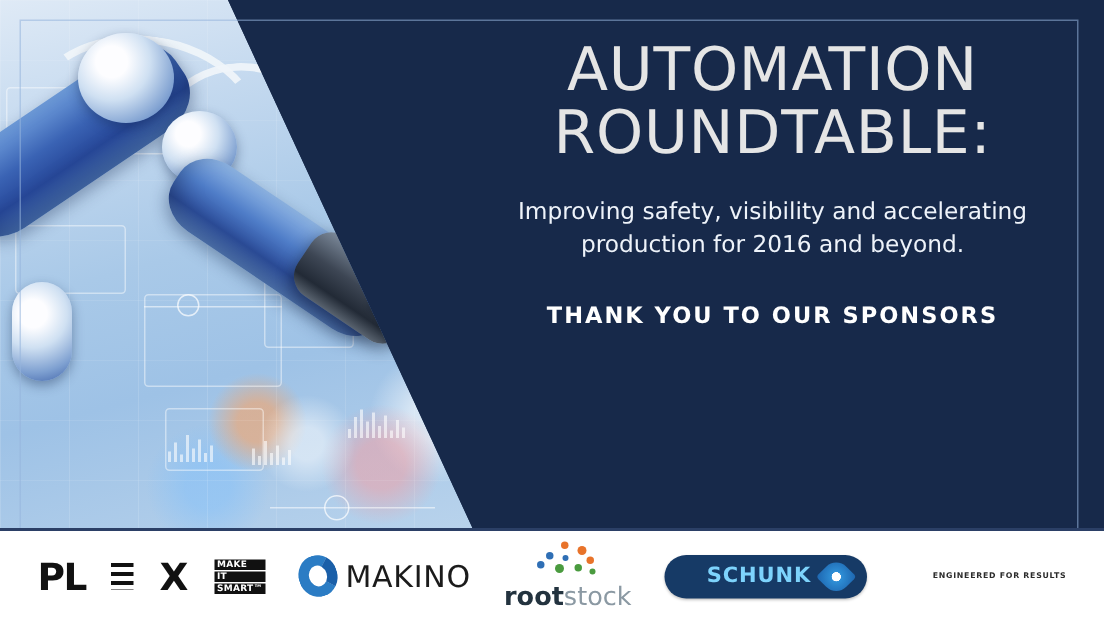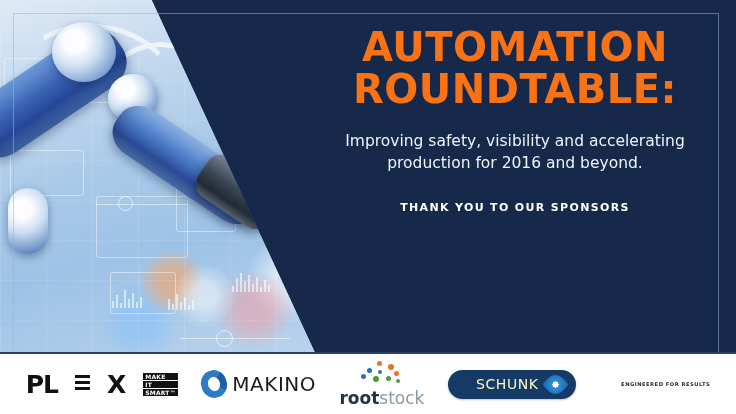--- a/index.html
+++ b/index.html
@@ -94,25 +94,25 @@
   }
 
   
   #content {
     position:absolute; left:318px; top:0; width:402px; height:352px;
     padding:26px 22px 0 14px;
     text-align:center; color:#ffffff;
   }
   #headline {
     font-family:"DejaVu Sans", sans-serif;
-    font-weight:700;
+    font-weight:400;
     font-size:40px;
     line-height:1.05;
     letter-spacing:.5px;
-    color:#f97316;
+    color:#e5e5e5;
     text-transform:uppercase;
   }
   #headline .l2 { display:block; }
   #subtitle {
     margin-top:20px;
     font-family:"DejaVu Sans", sans-serif;
     font-size:15.5px;
     line-height:1.45;
     color:#eef3fa;
     font-weight:400;
@@ -125,21 +125,21 @@
     font-size:25px;
     line-height:1.18;
     letter-spacing:.4px;
     color:#f0b97e;
   }
   #date-block .time { display:block; }
   #sponsors-label {
     margin-top:22px;
     font-family:"DejaVu Sans", sans-serif;
     font-weight:700;
-    font-size:11px;
+    font-size:15px;
     letter-spacing:1.35px;
     color:#ffffff;
   }
 
   
   #logobar {
     position:absolute; left:0; bottom:0; width:736px; height:62px;
     background:#ffffff;
     border-top:2px solid #2b3f66;
     display:flex; align-items:center; justify-content:space-around;
@@ -207,22 +207,22 @@
   .rs .word { font-family:"DejaVu Sans", sans-serif; font-size:17px; line-height:1; }
   .rs .word b { color:#23333f; font-weight:700; }
   .rs .word s { color:#8b99a3; font-weight:400; text-decoration:none; }
 
   
   .schunk {
     background:#163a66; border-radius:17px; padding:0 11px; height:29px;
     gap:7px; box-shadow:0 1px 2px rgba(0,0,0,.25);
   }
   .schunk .word {
-    font-family:"DejaVu Sans", sans-serif; font-weight:400; font-size:14px;
-    color:#fef9c3; letter-spacing:.6px;margin-left:17px;
+    font-family:"DejaVu Sans", sans-serif; font-weight:700; font-size:14px;
+    color:#7dd3fc; letter-spacing:.6px;margin-left:17px;
   }
   .schunk .leaf {
     width:19px; height:19px; border-radius:50% 12% 50% 12%;
     background:radial-gradient(circle at 50% 50%, #ffffff 0 22%, #2f8fd6 24%, #1c63ad 100%);
     transform:rotate(45deg);
   }
 
   
   .methods { flex-direction:column; align-items:flex-start; gap:1px; }
   .methods .top { display:flex; align-items:center; gap:3px; }

